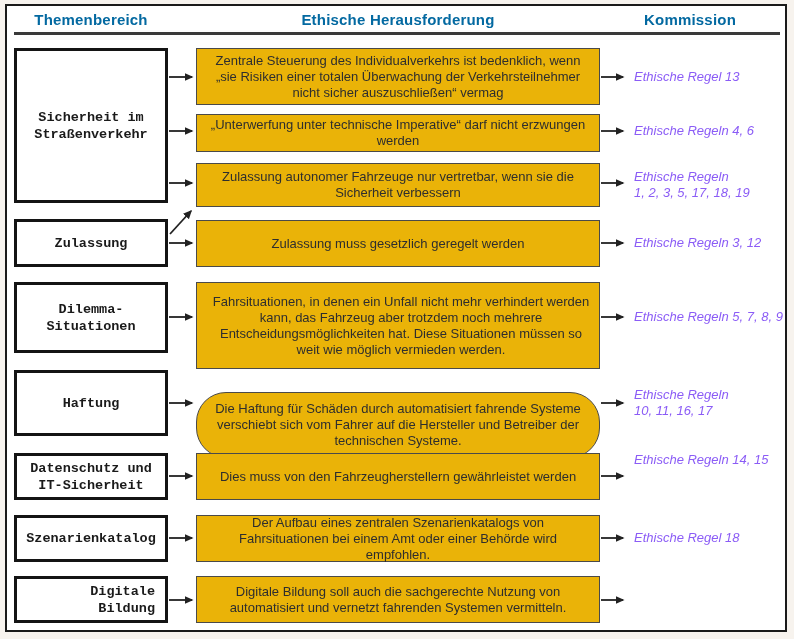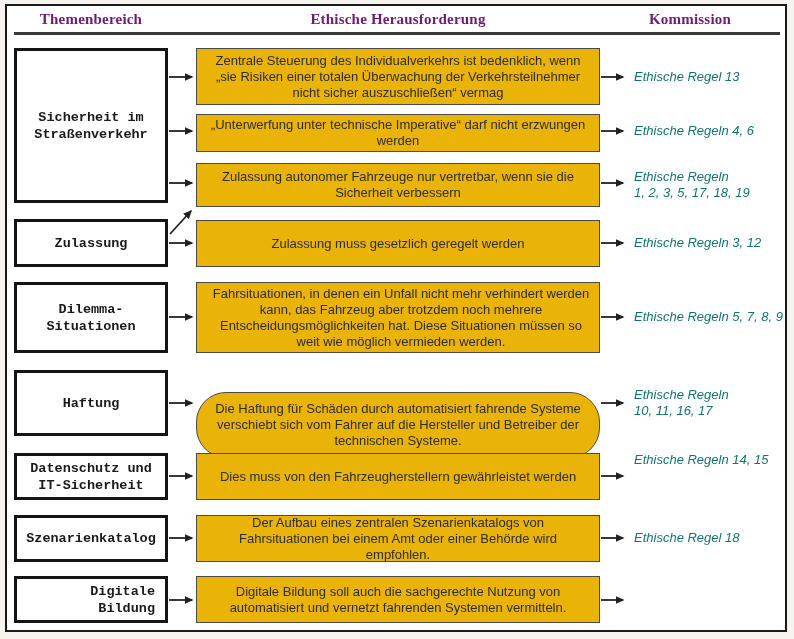--- a/index.html
+++ b/index.html
@@ -18,23 +18,22 @@
     position:absolute;
     left:5px;top:4px;width:782px;height:628px;
     background:#ffffff;
     border:2px solid #1a1a1a;
     box-sizing:border-box;
   }
   .col-header{
     position:absolute;
     top:9px;height:20px;
     display:flex;align-items:center;justify-content:center;
-    font-weight:bold;font-size:15px;color:#701a75;
+    font-weight:bold;font-size:15px;color:#0369a1;
     letter-spacing:.2px;
-    font-family:Liberation Serif, serif;
   }
   .header-rule{
     position:absolute;
     left:14px;top:32px;width:766px;height:3px;
     background:#3a3a3a;
   }
   .topic-box{
     position:absolute;
     left:14px;width:154px;
     border:3px solid #141414;
@@ -54,21 +53,21 @@
     box-sizing:border-box;
     display:flex;align-items:center;justify-content:center;
     text-align:center;
     font-size:13px;line-height:16px;color:#2e2e2e;
     padding:2px 9px;
   }
   .commission-label{
     position:absolute;
     left:634px;width:152px;
     transform:translateY(-50%);
-    font-style:italic;font-size:13px;line-height:16px;color:#0f766e;
+    font-style:italic;font-size:13px;line-height:16px;color:#8b5cf6;
     white-space:pre-line;
     text-align:left;
   }
   #arrows{
     position:absolute;left:0;top:0;
     pointer-events:none;
   }
 </style>
 </head>
 <body>
@@ -86,21 +85,21 @@
   <div class="topic-box" style="top:282px;height:71px;">Dilemma-Situationen</div>
   <div class="topic-box" style="top:370px;height:66px;">Haftung</div>
   <div class="topic-box" style="top:515px;height:47px;">Szenarienkatalog</div>
   <div class="topic-box" style="top:453px;height:47px;">Datenschutz und IT-Sicherheit</div>
   <div class="topic-box" style="top:576px;height:47px;text-align:right;">Digitale Bildung</div>
 
   <div class="challenge-box" style="top:48px;height:57px;">Zentrale Steuerung des Individualverkehrs ist bedenklich, wenn „sie Risiken einer totalen Überwachung der Verkehrsteilnehmer nicht sicher auszuschließen“ vermag</div>
   <div class="challenge-box" style="top:114px;height:38px;">„Unterwerfung unter technische Imperative“ darf nicht erzwungen werden</div>
   <div class="challenge-box" style="top:163px;height:44px;">Zulassung autonomer Fahrzeuge nur vertretbar, wenn sie die Sicherheit verbessern</div>
   <div class="challenge-box" style="top:220px;height:47px;">Zulassung muss gesetzlich geregelt werden</div>
-  <div class="challenge-box" style="top:282px;height:71px;padding-left:15px;">Fahrsituationen, in denen ein Unfall nicht mehr verhindert werden kann, das Fahrzeug aber trotzdem noch mehrere Entscheidungsmöglichkeiten hat. Diese Situationen müssen so weit wie möglich vermieden werden.</div>
+  <div class="challenge-box" style="top:282px;height:87px;padding-left:15px;">Fahrsituationen, in denen ein Unfall nicht mehr verhindert werden kann, das Fahrzeug aber trotzdem noch mehrere Entscheidungsmöglichkeiten hat. Diese Situationen müssen so weit wie möglich vermieden werden.</div>
   <div class="challenge-box" style="top:392px;height:66px;border-radius:30px;">Die Haftung für Schäden durch automatisiert fahrende Systeme verschiebt sich vom Fahrer auf die Hersteller und Betreiber der technischen Systeme.</div>
   <div class="challenge-box" style="top:453px;height:47px;">Dies muss von den Fahrzeugherstellern gewährleistet werden</div>
   <div class="challenge-box" style="top:515px;height:47px;">Der Aufbau eines zentralen Szenarienkatalogs von Fahrsituationen bei einem Amt oder einer Behörde wird empfohlen.</div>
   <div class="challenge-box" style="top:576px;height:47px;">Digitale Bildung soll auch die sachgerechte Nutzung von automatisiert und vernetzt fahrenden Systemen vermitteln.</div>
 
   <div class="commission-label" style="top:77px;">Ethische Regel 13</div>
   <div class="commission-label" style="top:131px;">Ethische Regeln 4, 6</div>
   <div class="commission-label" style="top:185px;">Ethische Regeln
 1, 2, 3, 5, 17, 18, 19</div>
   <div class="commission-label" style="top:243px;">Ethische Regeln 3, 12</div>

